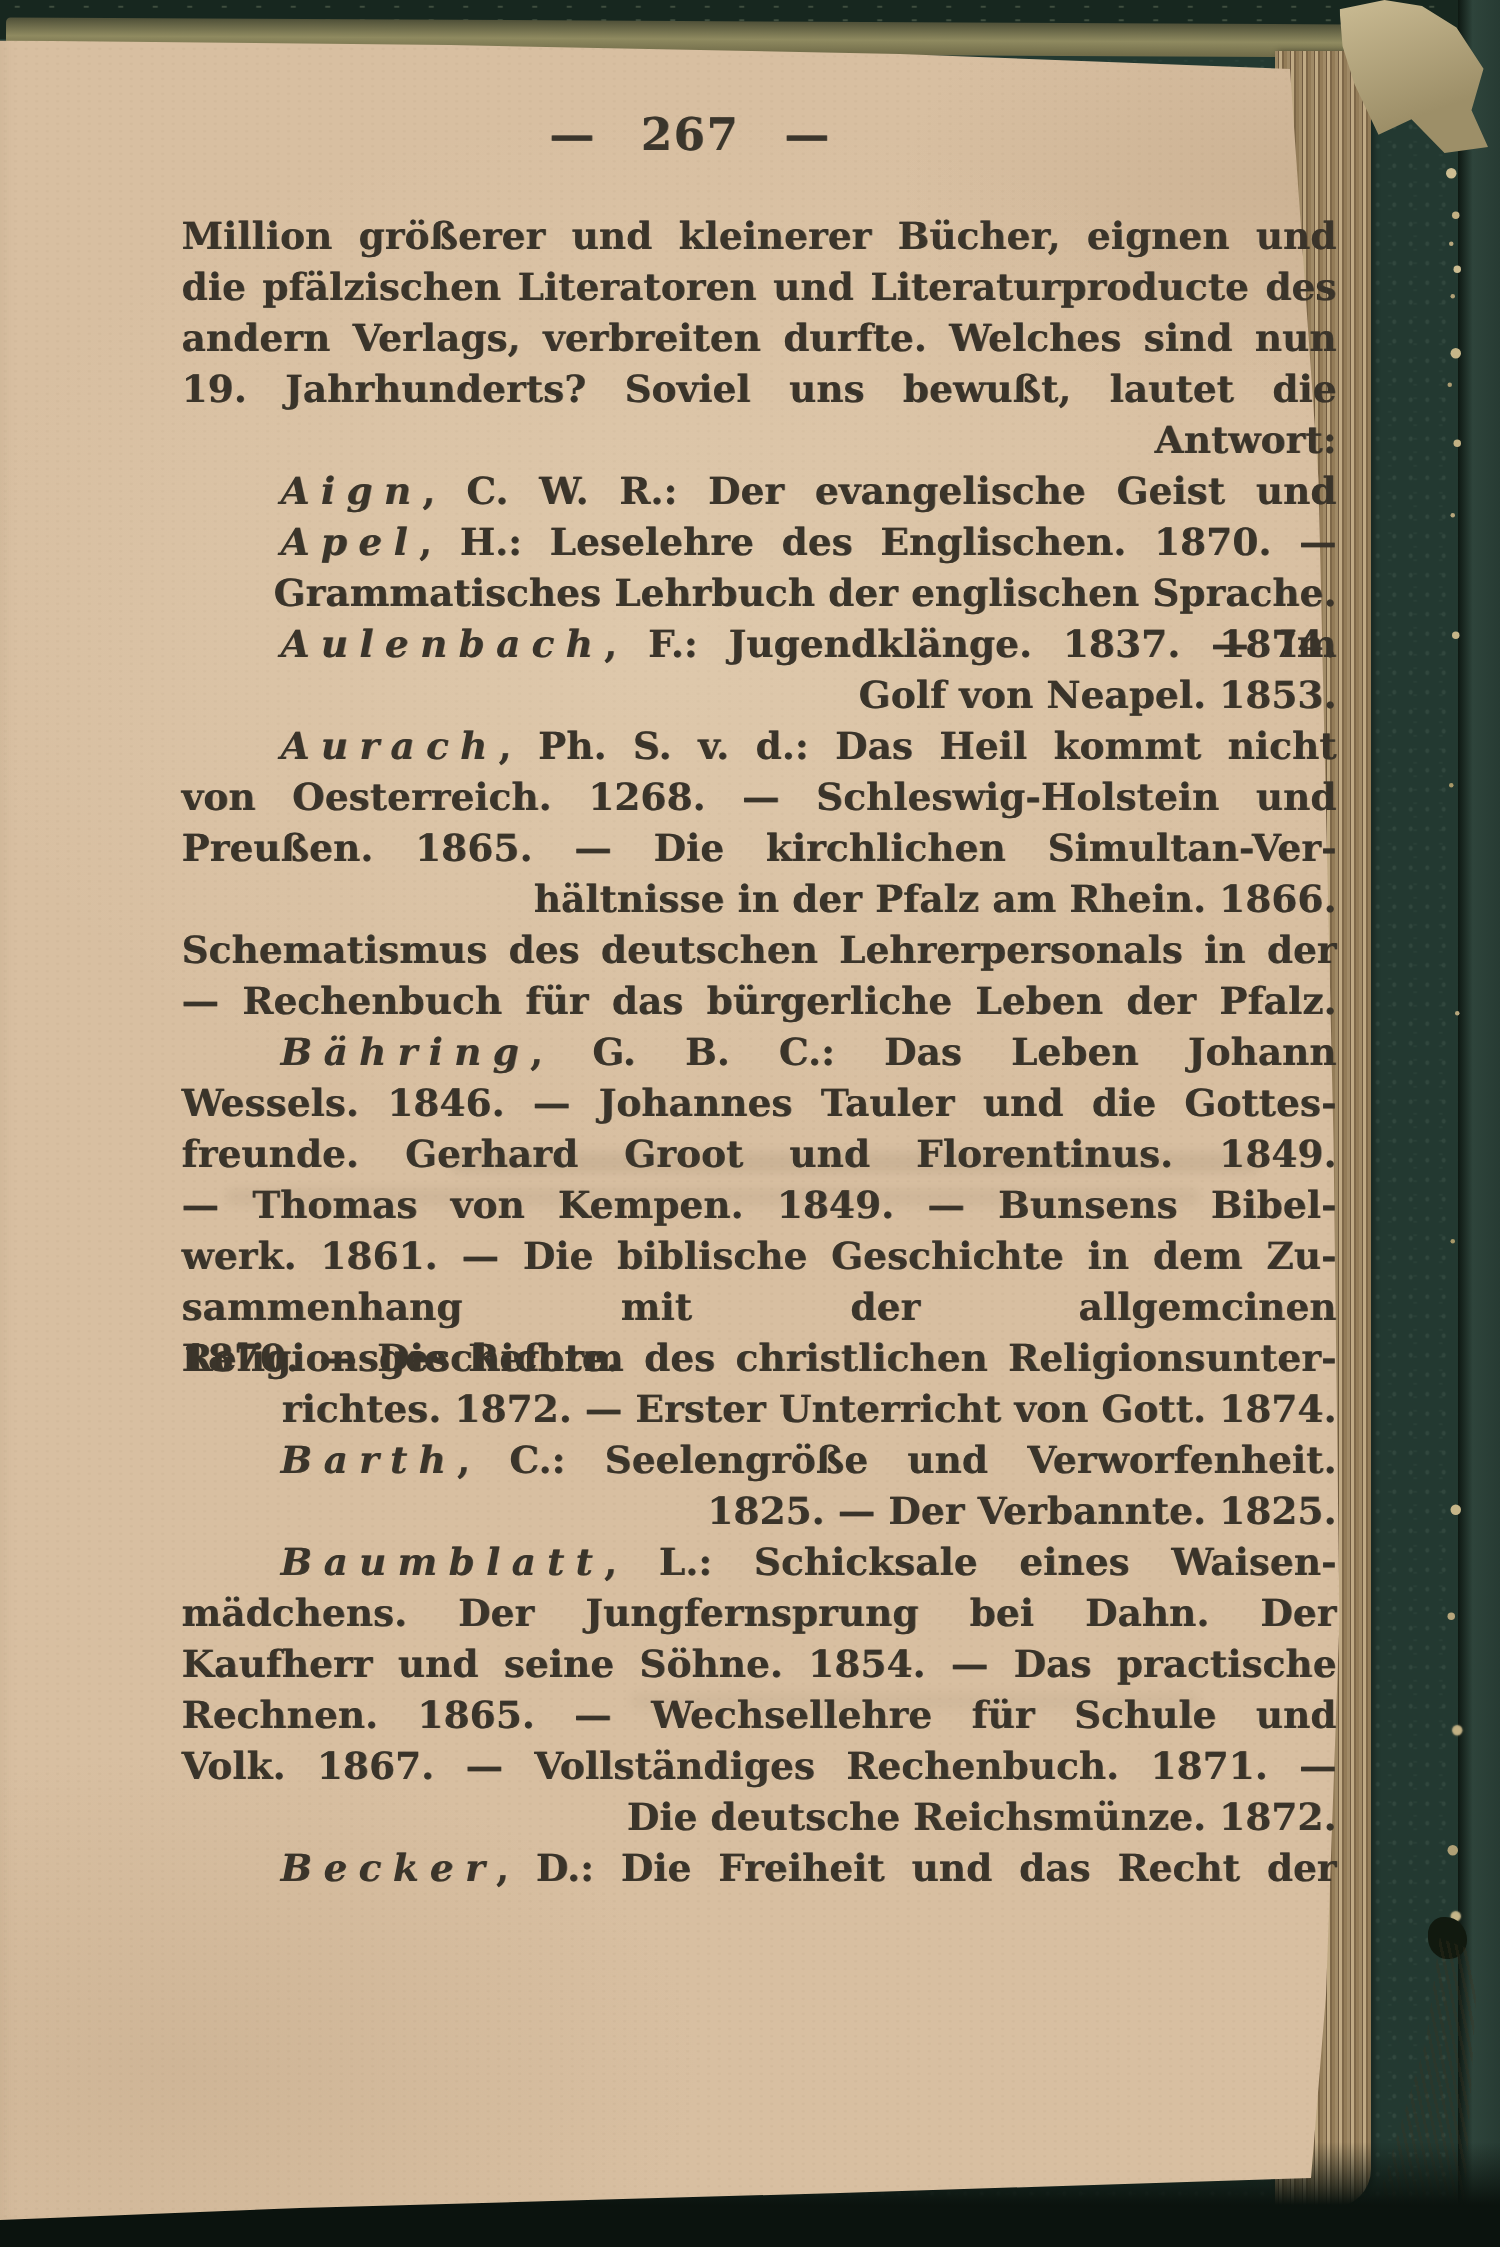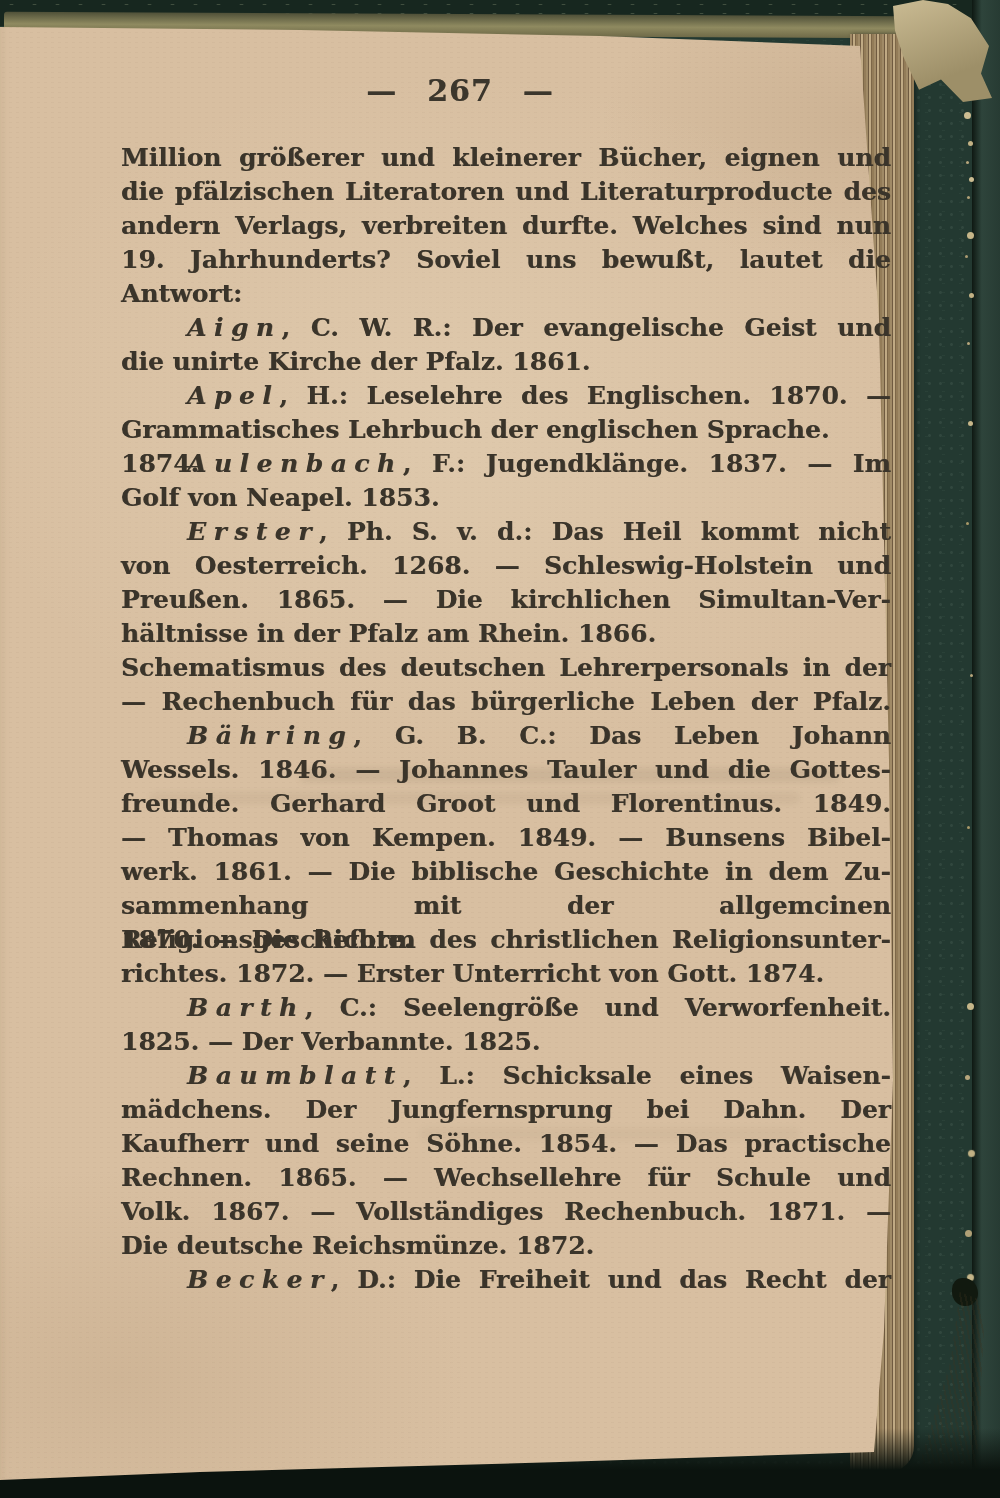--- a/index.html
+++ b/index.html
@@ -111,21 +111,21 @@
     color:#3b362c;letter-spacing:1px;
     text-shadow:0.4px 0 0 rgba(58,52,42,0.6);
   }
   .textcol{
     position:absolute;left:75px;top:141px;width:770px;z-index:7;
     font:700 25px/34px "DejaVu Serif","Liberation Serif",serif;
     color:#3a342a;
     text-shadow:0.4px 0 0 rgba(58,52,42,0.6);
     margin-left:46px;
   }
-  .line{height:34px;overflow:visible;text-align:left;}
+  .line{height:34px;overflow:visible;text-align:right;}
   .line.just{text-align:justify;text-align-last:justify;}
   .line.first{text-indent:66px;}
   .author{letter-spacing:0.30em;font-style:italic;}
 </style>
 </head>
 <body>
 
 <div class="cover"></div>
 <div class="cover-top"></div>
 <div class="cover-right"></div>
@@ -152,32 +152,31 @@
   <div id="intro">
       <div class="line just">Million größerer und kleinerer Bücher, eignen und</div>
       <div class="line just">die pfälzischen Literatoren und Literaturproducte des</div>
       <div class="line just">andern Verlags, verbreiten durfte. Welches sind nun</div>
       <div class="line just">19. Jahrhunderts? Soviel uns bewußt, lautet die</div>
       <div class="line">Antwort:</div>
     </div>
   <div id="entries">
       <div>
         <div class="line just first"><span class="author">Aign</span>, C. W. R.: Der evangelische Geist und</div>
-        <div class="line">die unirte Kirche der Pfalz. 1861.</div>
       </div>
       <div>
         <div class="line just first"><span class="author">Apel</span>, H.: Leselehre des Englischen. 1870. —</div>
         <div class="line">Grammatisches Lehrbuch der englischen Sprache. 1874.</div>
       </div>
       <div>
         <div class="line just first"><span class="author">Aulenbach</span>, F.: Jugendklänge. 1837. — Im</div>
         <div class="line">Golf von Neapel. 1853.</div>
       </div>
       <div>
-        <div class="line just first"><span class="author">Erster</span>, Ph. S. v. d.: Das Heil kommt nicht</div>
+        <div class="line just first"><span class="author">Aurach</span>, Ph. S. v. d.: Das Heil kommt nicht</div>
         <div class="line just">von Oesterreich. 1268. — Schleswig-Holstein und</div>
         <div class="line just">Preußen. 1865. — Die kirchlichen Simultan-Ver-</div>
         <div class="line">hältnisse in der Pfalz am Rhein. 1866.</div>
       </div>
       <div>
         <div class="line just">Schematismus des deutschen Lehrerpersonals in der</div>
         <div class="line just">— Rechenbuch für das bürgerliche Leben der Pfalz.</div>
       </div>
       <div>
         <div class="line just first"><span class="author">Bähring</span>, G. B. C.: Das Leben Johann</div>

